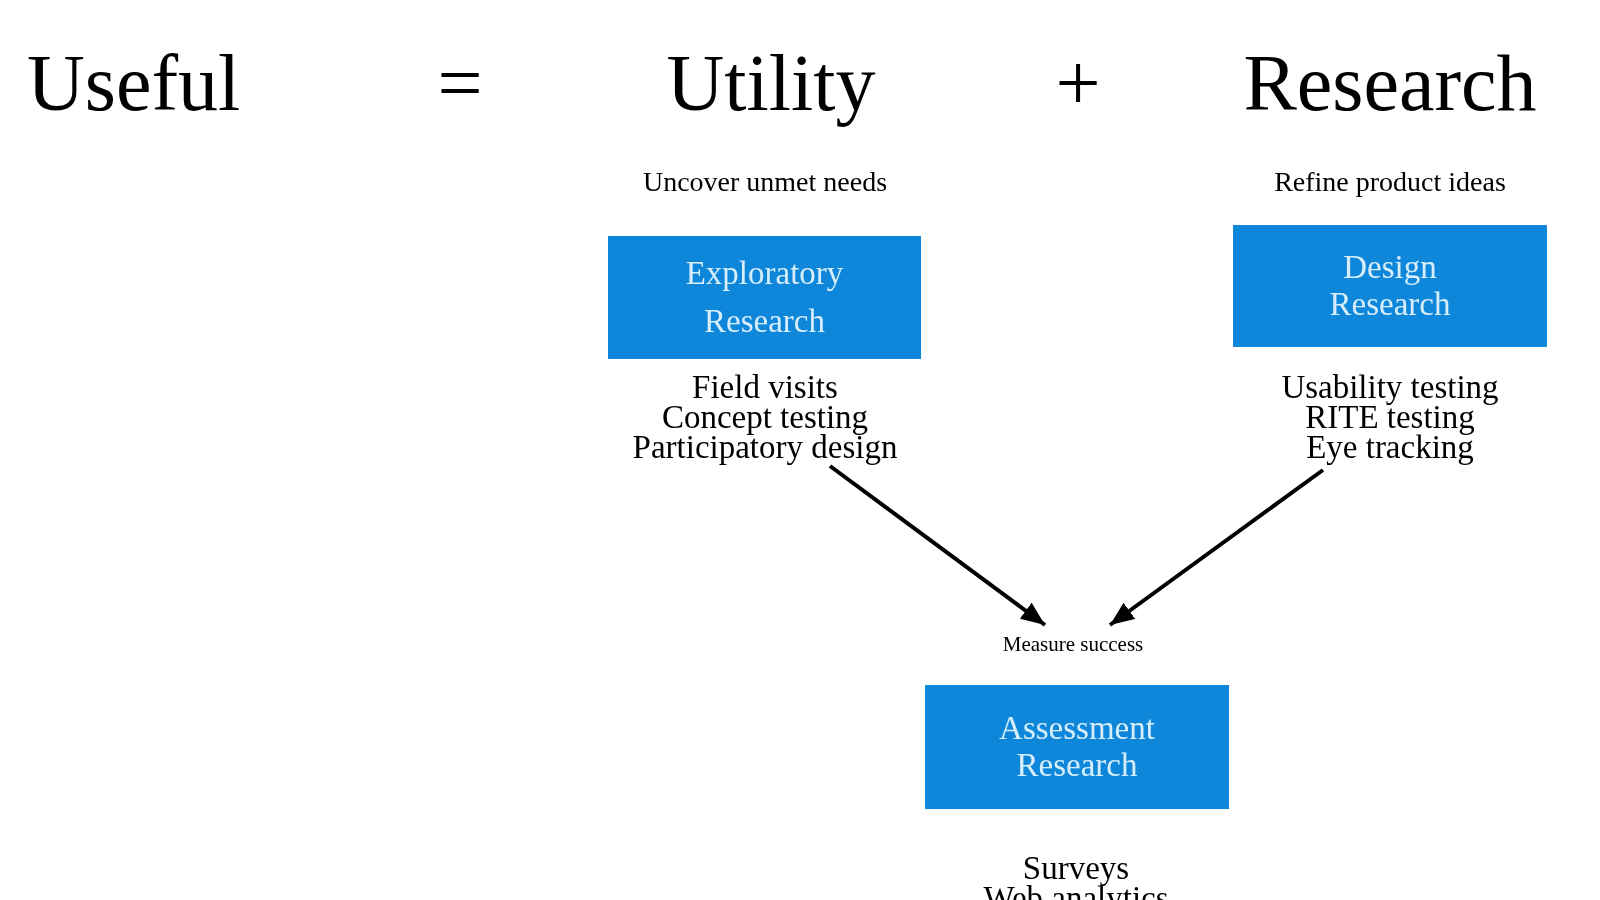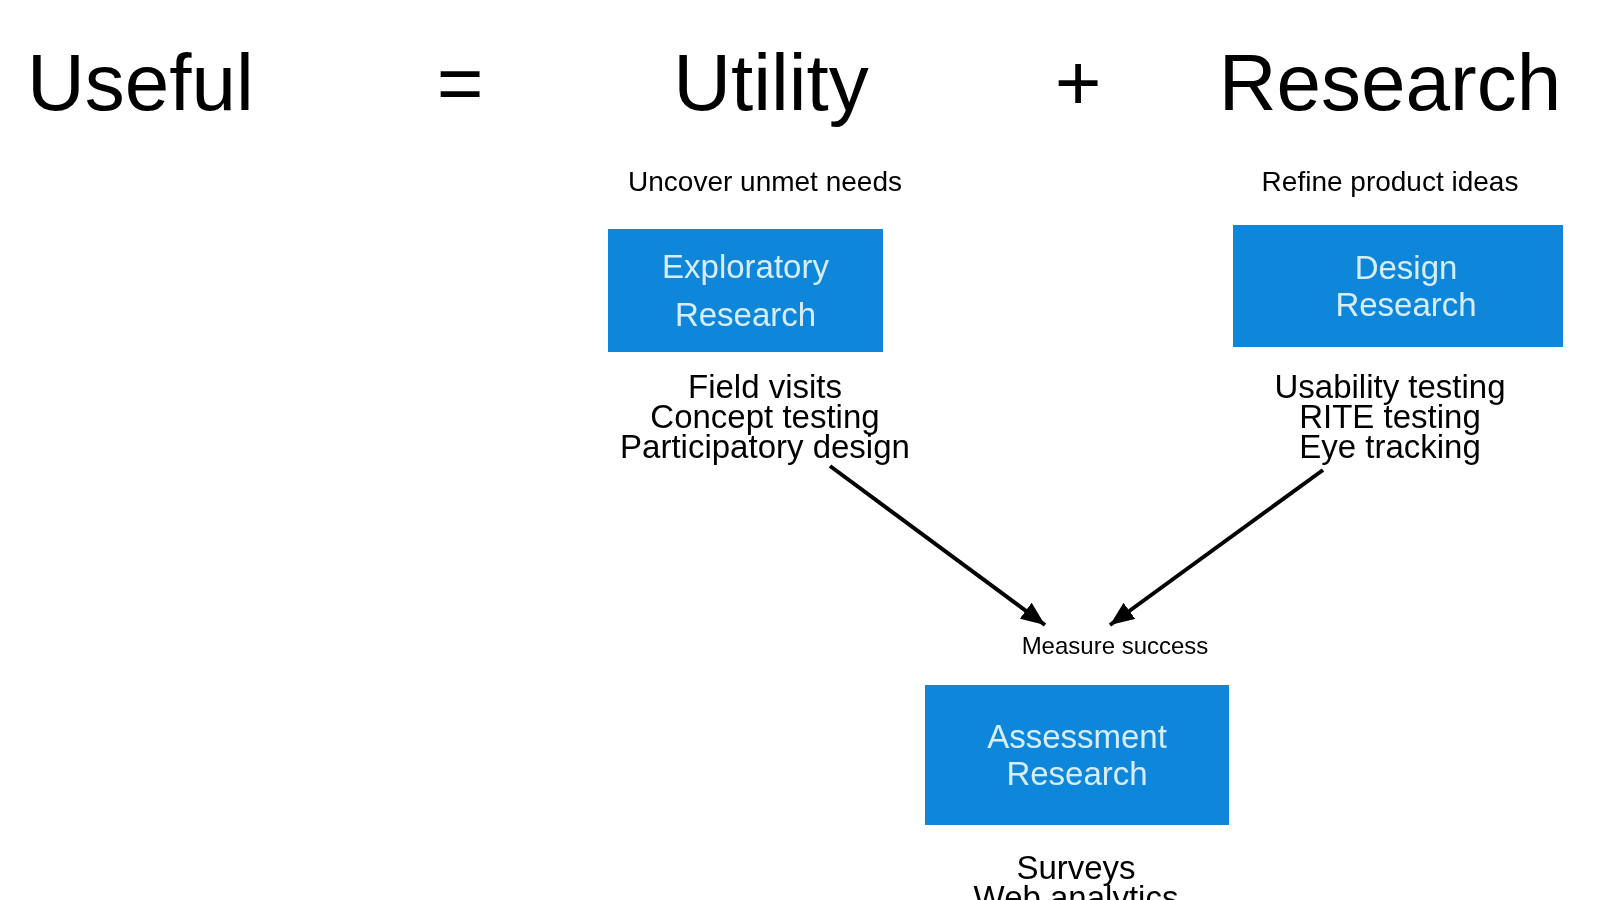--- a/index.html
+++ b/index.html
@@ -6,21 +6,21 @@
     margin: 0;
     padding: 0;
     background: #ffffff;
   }
   .stage {
     position: relative;
     width: 1600px;
     height: 900px;
     background: #ffffff;
     overflow: hidden;
-    font-family: Liberation Sans, sans-serif;
+    font-family: Liberation Serif, serif;
     color: #000000;
   }
   .eq {
     position: absolute;
     top: 43px;
     font-size: 80px;
     line-height: 1;
     white-space: nowrap;
     color: #000000;
   }
@@ -41,40 +41,40 @@
     background: #0e87db;
     color: #d7eefa;
     display: flex;
     flex-direction: column;
     align-items: center;
     justify-content: center;
     text-align: center;
     font-size: 33px;
     line-height: 37px;
   }
-  .box.exploratory { left: 608px;  top: 229px; width: 275px; height: 123px; gap: 11px; }
-  .box.design      { left: 1233px; top: 225px; width: 314px; height: 122px; padding-left: 16px; }
-  .box.assessment  { left: 925px;  top: 685px; width: 304px; height: 140px; }
+  .box.exploratory { left: 608px;  top: 236px; width: 313px; height: 123px; gap: 11px; }
+  .box.design      { left: 1233px; top: 225px; width: 314px; height: 122px; }
+  .box.assessment  { left: 925px;  top: 685px; width: 304px; height: 124px; }
   .methods {
     position: absolute;
     font-size: 33px;
     line-height: 30px;
     text-align: center;
     white-space: nowrap;
     transform: translateX(-50%);
     color: #000000;
   }
   .methods.left   { left: 765px;  top: 372px; }
   .methods.right  { left: 1390px; top: 372px; }
   .methods.bottom { left: 1076px; top: 853px; }
   .measure-label {
     position: absolute;
-    left: 1115px;
+    left: 1073px;
     top: 632px;
-    font-size: 24px;
+    font-size: 21px;
     line-height: 1.15;
     white-space: nowrap;
     transform: translateX(-50%);
     color: #000000;
   }
   .arrows {
     position: absolute;
     left: 0;
     top: 0;
     pointer-events: none;

